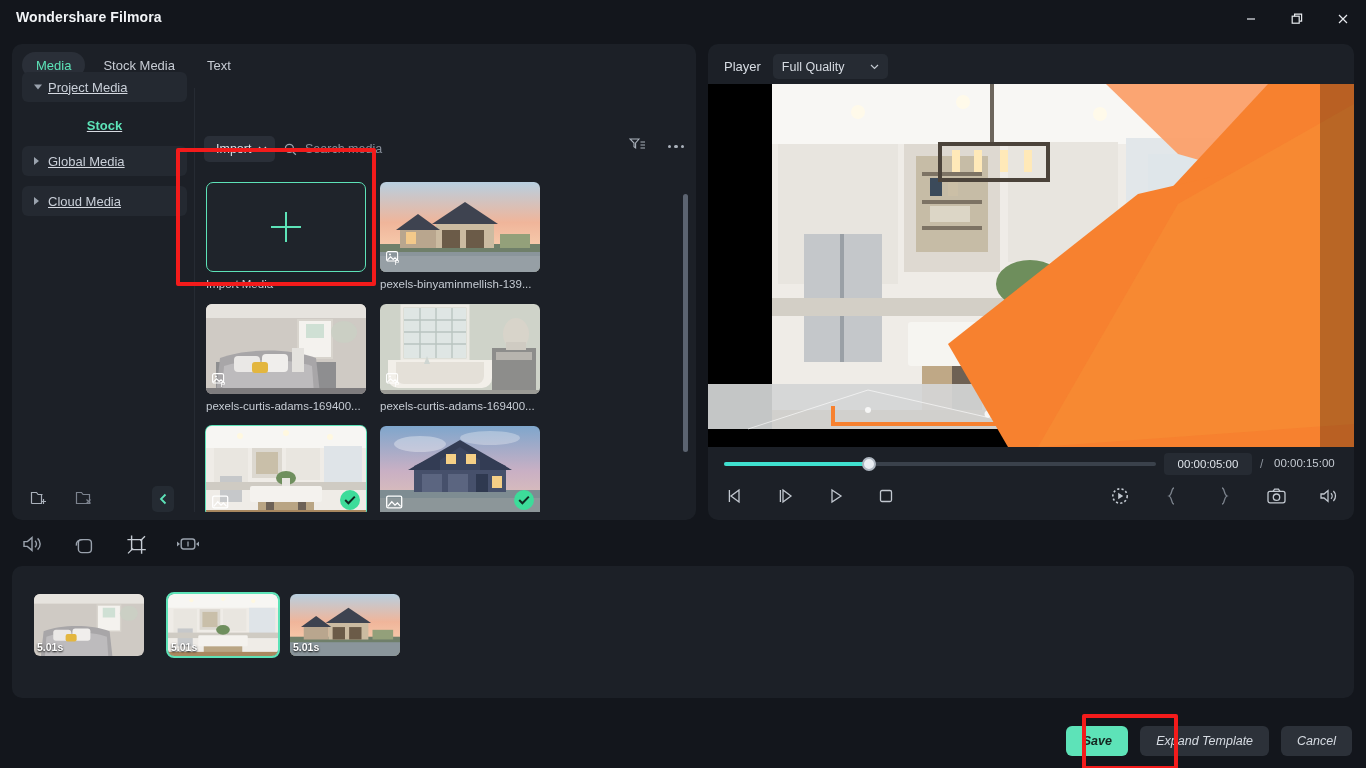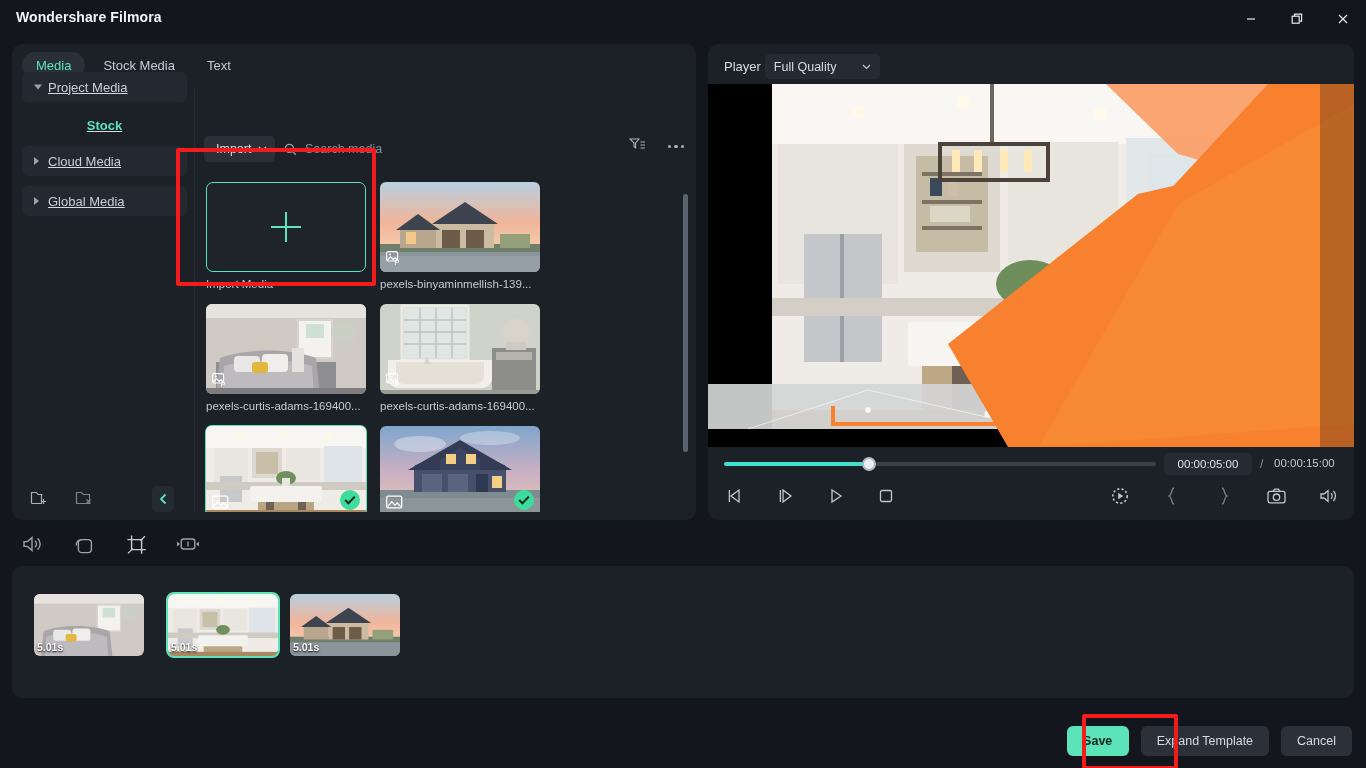--- a/index.html
+++ b/index.html
@@ -61,21 +61,21 @@
   .plus::after { top:0; left:14px; height:30px; width:2.4px; }
   .badge-p { position:absolute; left:6px; bottom:6px; width:17px; height:15px; }
   .badge-img { position:absolute; left:6px; bottom:6px; width:19px; height:16px; }
   .check { position:absolute; right:6px; bottom:6px; width:20px; height:20px; border-radius:50%; background:#3ddc9a; display:flex; align-items:center; justify-content:center; }
   .scrollbar { position:absolute; right:8px; top:150px; width:5px; height:258px; background:#5b6370; border-radius:3px; }
 
   .redbox { position:absolute; border:4px solid #f31b1b; border-radius:2px; pointer-events:none; }
 
   
   .player-panel { position:absolute; left:708px; top:44px; width:646px; height:476px; background:#1c2027; border-radius:10px; }
-  .player-head { position:absolute; left:16px; top:10px; display:flex; align-items:center; gap:4px; }
+  .player-head { position:absolute; left:16px; top:10px; display:flex; align-items:center; gap:12px; }
   .player-label { font-size:13px; color:#d7dce3; }
   .qual { height:25px; width:115px; background:#262b33; border-radius:5px; display:flex; align-items:center; justify-content:space-between; padding:0 9px; font-size:12.5px; color:#d7dce3; }
   .stage { position:absolute; left:0; top:40px; width:646px; height:363px; background:#000; overflow:hidden; }
   .video { position:absolute; inset:0; }
   .seekrow { position:absolute; left:0; top:404px; width:646px; height:34px; }
   .track { position:absolute; left:16px; top:14px; width:432px; height:4px; border-radius:2px; background:#3a414b; }
   .track-fill { position:absolute; left:0; top:0; height:4px; width:145px; border-radius:2px; background:#3fe0cf; }
   .knob { position:absolute; left:138px; top:-5px; width:14px; height:14px; border-radius:50%; background:#e9edf2; border:2px solid #aeb6c0; }
   .tc-cur { position:absolute; left:456px; top:5px; width:88px; height:22px; background:#262b33; border-radius:4px; display:flex; align-items:center; justify-content:center; font-size:11.5px; color:#dfe4ea; }
   .tc-sep { position:absolute; left:552px; top:9px; font-size:12px; color:#8b929c; }
@@ -88,21 +88,21 @@
   
   .edit-tools { position:absolute; left:20px; top:532px; display:flex; gap:28px; align-items:center; }
   .edit-tools .ctl { color:#9aa2ad; }
   .timeline { position:absolute; left:12px; top:566px; width:1342px; height:132px; background:#1c2027; border-radius:10px; }
   .clip { position:absolute; top:28px; width:110px; height:62px; border-radius:6px; background:#0e1116; overflow:hidden; }
   .clip.sel { outline:2px solid #5de3b8; outline-offset:0px; }
   .clip .dur { position:absolute; left:3px; bottom:3px; font-size:10.5px; color:#fff; text-shadow:0 1px 2px #000; font-weight:600; }
 
   
   .footer { position:absolute; right:14px; top:726px; display:flex; gap:12px; align-items:center; }
-  .btn { height:30px; border-radius:6px; display:flex; align-items:center; justify-content:center; font-size:12.5px; padding:0 16px; }
+  .btn { height:30px; border-radius:6px; display:flex; align-items:center; justify-content:center; font-size:12.5px; padding:0 16px;font-style:italic; }
   .btn.save { background:#5de3b8; color:#14241f; font-weight:600; width:62px; padding:0; }
   .btn.dark { background:#2c3139; color:#d6dbe2; }
 
   
   .sky { position:absolute; inset:0; }
 </style>
 </head>
 <body>
 
 <div class="app">
@@ -138,25 +138,25 @@
     </div>
 
     <div class="left-col">
       <div class="nav-item">
         <span class="caret down"></span>
         <span>Project Media</span>
       </div>
       <div class="nav-sub">Stock</div>
       <div class="nav-item">
         <span class="caret right"></span>
-        <span>Cloud Media</span>
+        <span>Global Media</span>
       </div>
       <div class="nav-item">
         <span class="caret right"></span>
-        <span>Global Media</span>
+        <span>Cloud Media</span>
       </div>
     </div>
 
     <div class="folder-tools">
       <span>
         <svg width="19" height="17" viewBox="0 0 19 17">
             <path d="M1.5 14.5v-11h5l1.6 2h4.4" fill="none" stroke="#aab1bb" stroke-width="1.2"></path>
             <path d="M1.5 14.5h10v-9" fill="none" stroke="#aab1bb" stroke-width="1.2"></path>
             <path d="M13.5 10v5M11 12.5h5" stroke="#aab1bb" stroke-width="1.2"></path>
           </svg>

